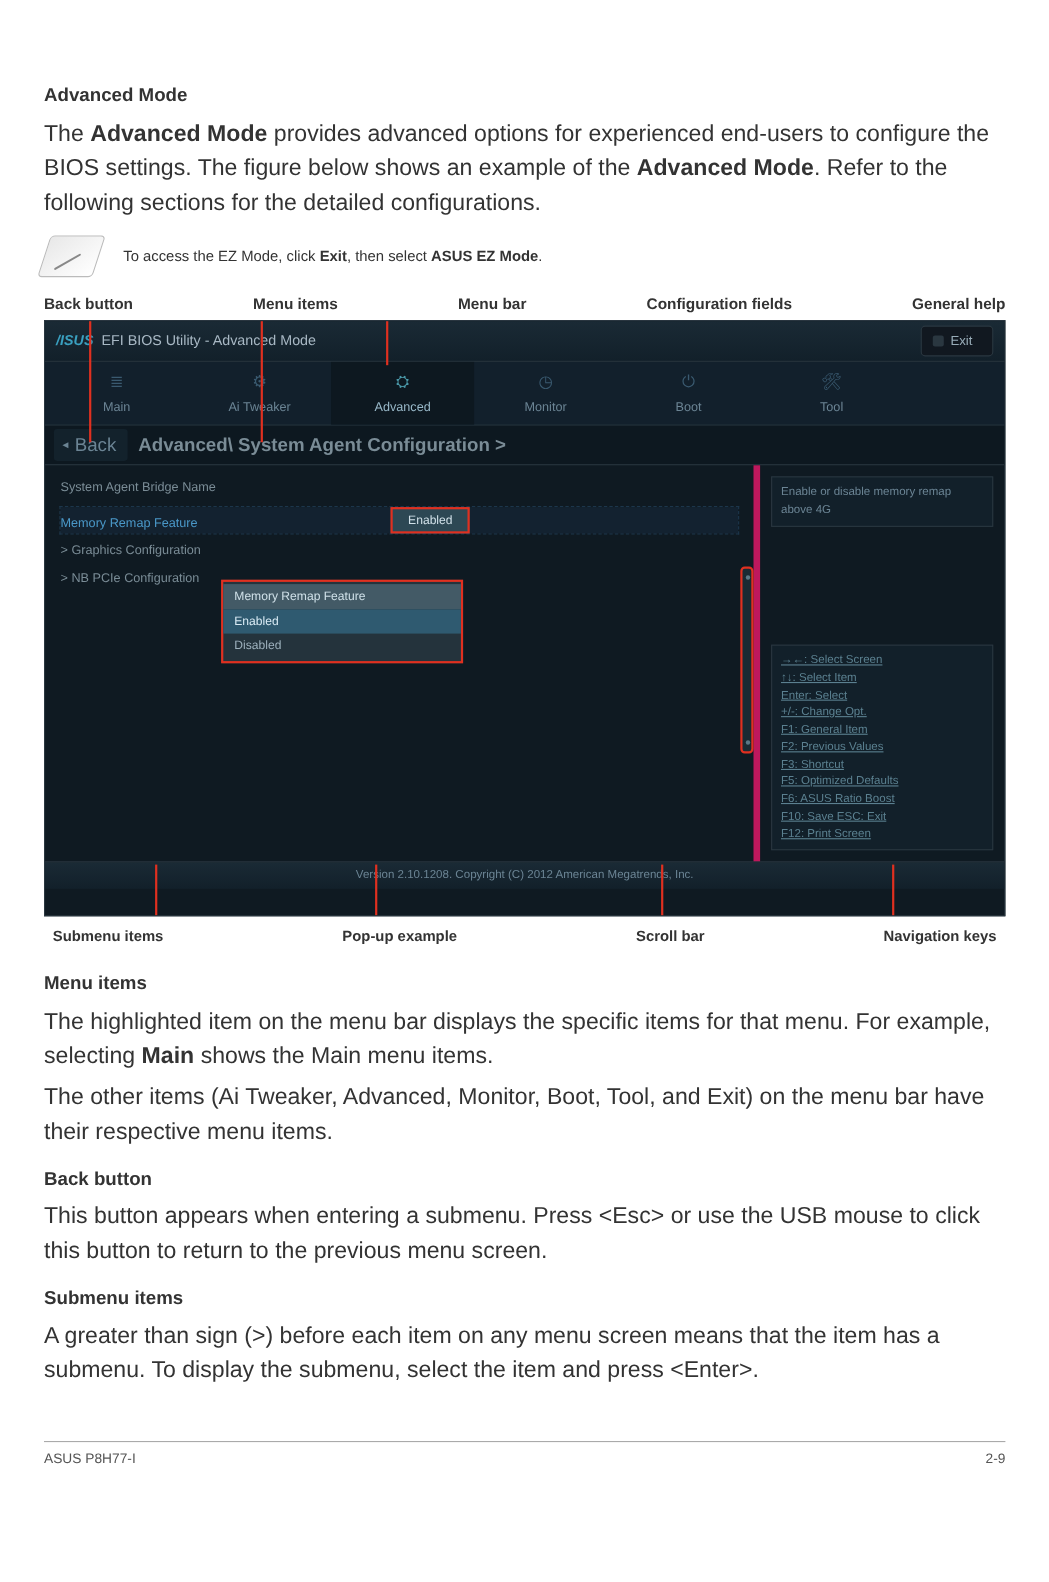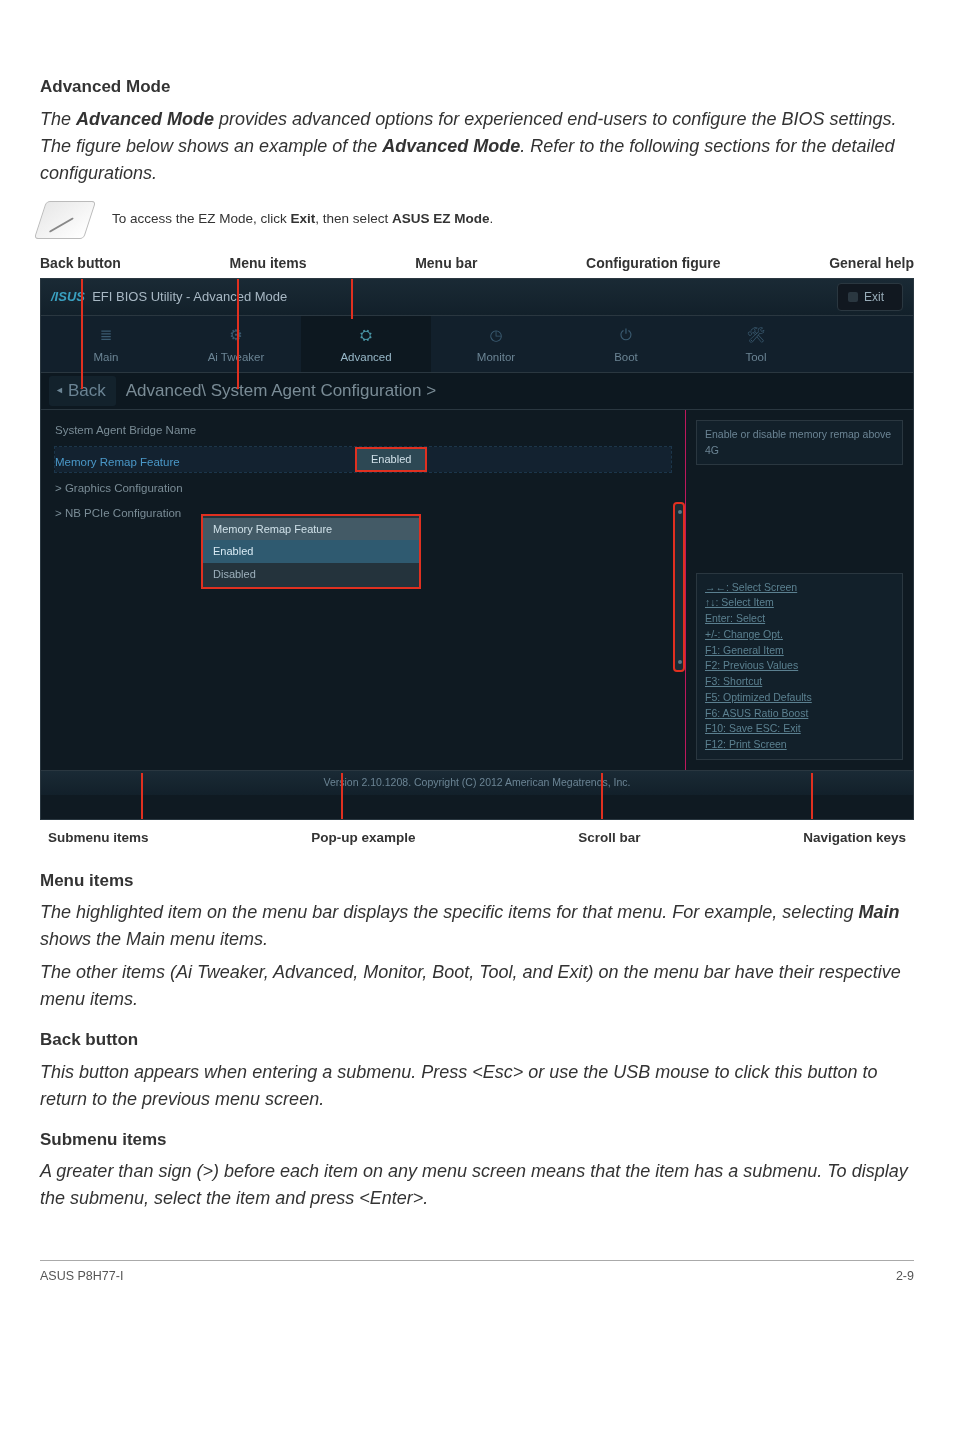--- a/index.html
+++ b/index.html
@@ -7,21 +7,21 @@
     font-family: Arial, Helvetica, sans-serif;
     background: #fff;
     color: #333;
     width: 954px;
     margin: 0 auto;
     padding: 60px 40px 40px 40px;
     font-size: 15px;
     line-height: 1.5;
   }
   h3.section { font-size: 17px; font-weight: bold; margin: 14px 0 6px 0; color: #333; }
-  p.body { font-size: 18px; margin-bottom: 6px; font-style: italic; }
+  p.body { font-size: 21px; margin-bottom: 6px; }
   strong { font-weight: bold; }
 
   .note-row { display: flex; align-items: center; margin: 14px 0 14px 0; }
   .note-icon {
     width: 50px; height: 38px;
     background: linear-gradient(135deg,#e8e8e8,#fff);
     border: 1px solid #bbb;
     border-radius: 4px;
     transform: skewX(-18deg);
     margin-right: 22px;
@@ -107,34 +107,34 @@
     border-bottom: 1px solid #2a3740;
   }
   .back-btn {
     background: #13222c;
     border-radius: 3px;
     padding: 2px 10px 2px 6px;
     color: #6b8494;
     display: flex; align-items: center; gap: 4px;
   }
   .back-btn::before { content: "◄"; font-size: 9px; color: #6b8494; }
-  .crumb-text { margin-left: 10px; color: #7a8c96; }
+  .crumb-text { margin-left: 10px; color: #7a8c96; font-weight: bold; }
 
   .bios-body {
     display: flex;
     min-height: 360px;
   }
   .bios-left {
     flex: 1;
     padding: 12px 14px;
     position: relative;
   }
   .bios-right {
     width: 228px;
-    border-left: 1px solid #be185d;
+    border-left: 6px solid #be185d;
     padding: 10px 10px;
     display: flex; flex-direction: column; justify-content: space-between;
   }
 
   .cfg-row { display: flex; align-items: flex-end; margin-bottom: 8px; }
   .cfg-label { width: 300px; color: #7a8c96; }
   .cfg-label.gt::before { content: "> "; color: #7a8c96; }
   .cfg-val {
     background: #2d4854;
     border: 2px solid #e03020;
@@ -250,21 +250,21 @@
   <div class="note-icon"></div>
   <div class="note-text">
     <span>To access the EZ Mode, click </span><strong>Exit</strong><span>, then select </span><strong>ASUS EZ Mode</strong><span>.</span>
   </div>
 </div>
 
 <div class="annot-row">
   <span>Back button</span>
   <span>Menu items</span>
   <span>Menu bar</span>
-  <span>Configuration figure</span>
+  <span>Configuration fields</span>
   <span>General help</span>
 </div>
 
 <div class="bios">
 
   <div class="bios-titlebar">
     <div class="bios-title">
       <span style="color:#3aa0c0;font-style:italic;font-weight:bold;">/ISUS</span>
       &nbsp;<span>EFI BIOS Utility - Advanced Mode</span>
     </div>

